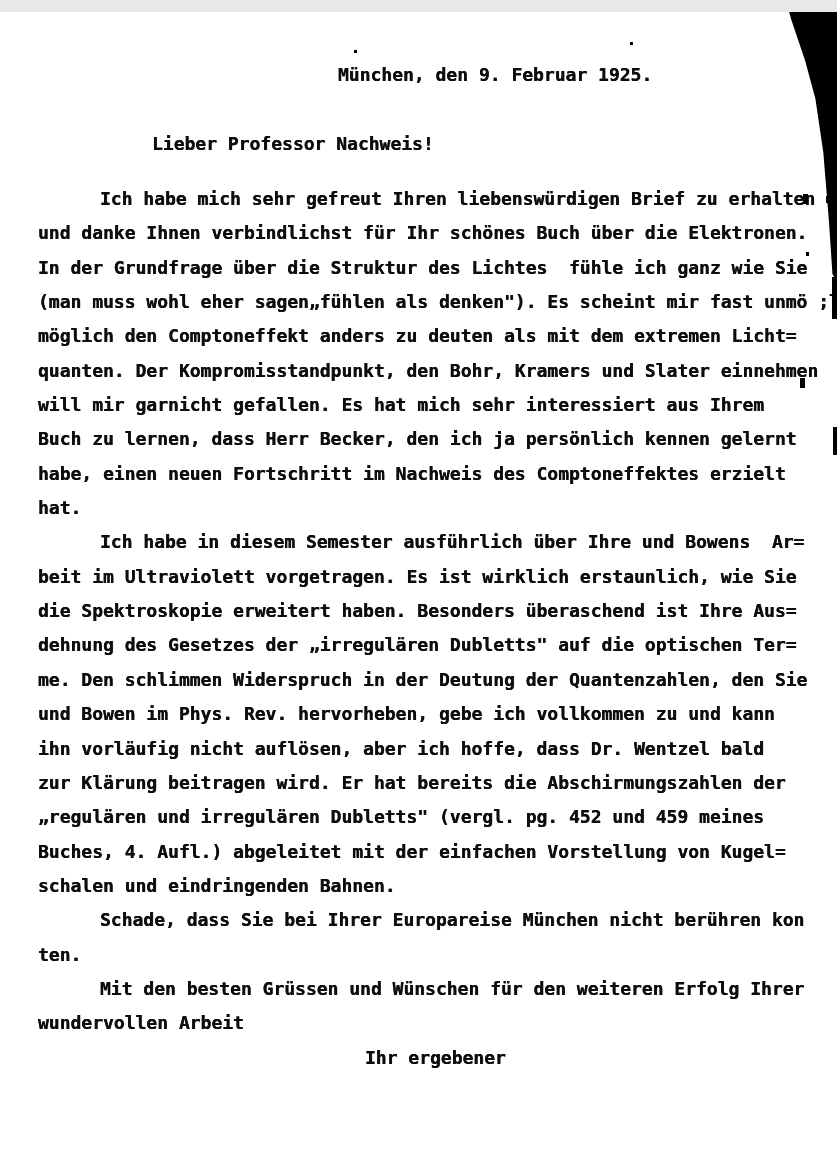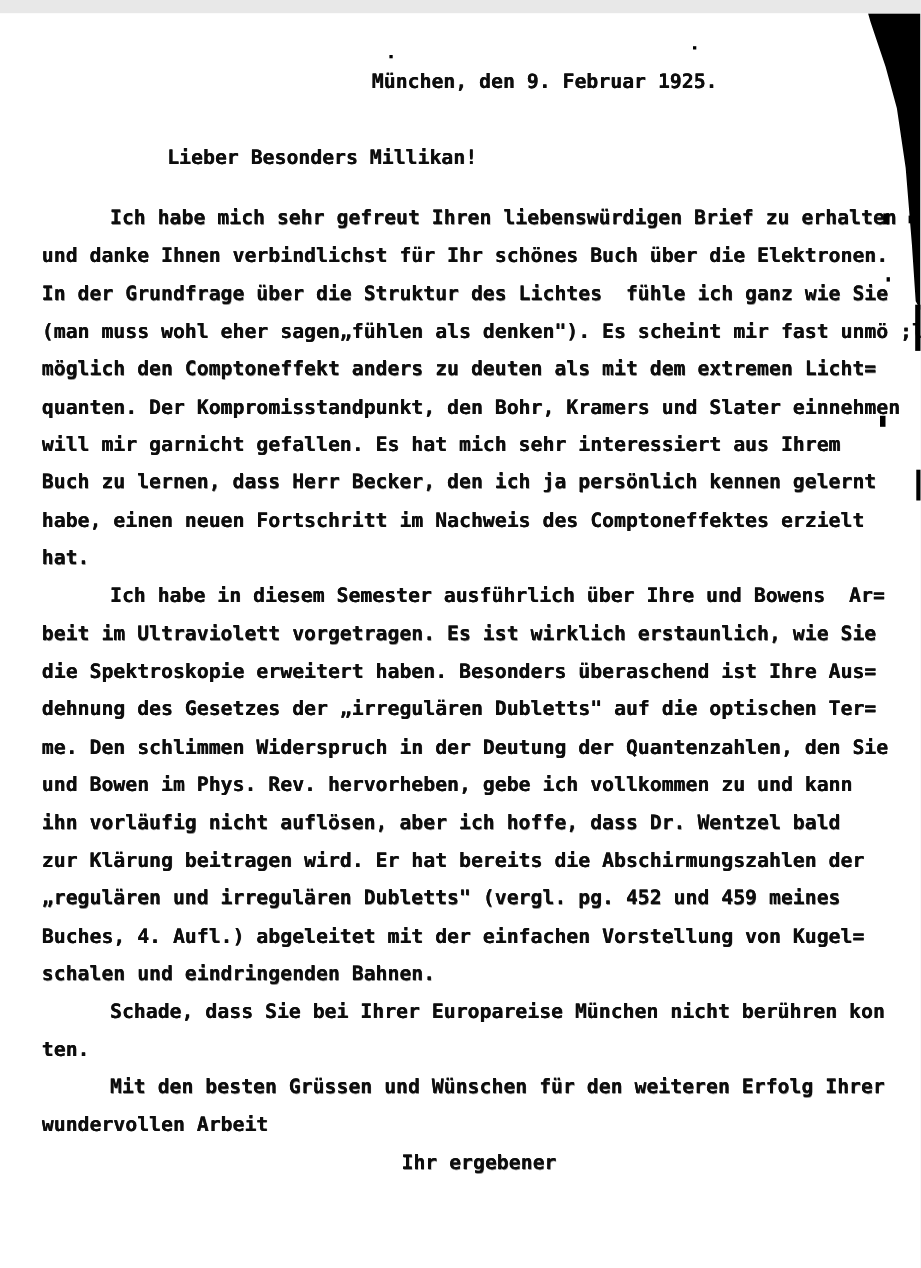--- a/index.html
+++ b/index.html
@@ -67,21 +67,21 @@
     background: #000;
   }
 </style>
 </head>
 <body>
 
 <div class="page">
 
   <div class="typed dateline">München, den 9. Februar 1925.</div>
 
-  <div class="typed salutation">Lieber Besonders Millikan!</div>
+  <div class="typed salutation">Lieber Professor Nachweis!</div>
 
   <div class="typed letter-body"><div class="line indent">Ich habe mich sehr gefreut Ihren liebenswürdigen Brief zu erhalten ,</div><div class="line">und danke Ihnen verbindlichst für Ihr schönes Buch über die Elektronen.</div><div class="line">In der Grundfrage über die Struktur des Lichtes  fühle ich ganz wie Sie</div><div class="line">(man muss wohl eher sagen„fühlen als denken"). Es scheint mir fast unmö ;l</div><div class="line">möglich den Comptoneffekt anders zu deuten als mit dem extremen Licht=</div><div class="line">quanten. Der Kompromisstandpunkt, den Bohr, Kramers und Slater einnehmen</div><div class="line">will mir garnicht gefallen. Es hat mich sehr interessiert aus Ihrem</div><div class="line">Buch zu lernen, dass Herr Becker, den ich ja persönlich kennen gelernt</div><div class="line">habe, einen neuen Fortschritt im Nachweis des Comptoneffektes erzielt</div><div class="line">hat.</div><div class="line indent">Ich habe in diesem Semester ausführlich über Ihre und Bowens  Ar=</div><div class="line">beit im Ultraviolett vorgetragen. Es ist wirklich erstaunlich, wie Sie</div><div class="line">die Spektroskopie erweitert haben. Besonders überaschend ist Ihre Aus=</div><div class="line">dehnung des Gesetzes der „irregulären Dubletts" auf die optischen Ter=</div><div class="line">me. Den schlimmen Widerspruch in der Deutung der Quantenzahlen, den Sie</div><div class="line">und Bowen im Phys. Rev. hervorheben, gebe ich vollkommen zu und kann</div><div class="line">ihn vorläufig nicht auflösen, aber ich hoffe, dass Dr. Wentzel bald</div><div class="line">zur Klärung beitragen wird. Er hat bereits die Abschirmungszahlen der</div><div class="line">„regulären und irregulären Dubletts" (vergl. pg. 452 und 459 meines</div><div class="line">Buches, 4. Aufl.) abgeleitet mit der einfachen Vorstellung von Kugel=</div><div class="line">schalen und eindringenden Bahnen.</div><div class="line indent">Schade, dass Sie bei Ihrer Europareise München nicht berühren kon</div><div class="line">ten.</div><div class="line indent">Mit den besten Grüssen und Wünschen für den weiteren Erfolg Ihrer</div><div class="line">wundervollen Arbeit</div><div class="line closing">Ihr ergebener</div></div>
 
   <div class="corner-blot"></div>
   <div class="speck" style="left:803px; top:182px; width:5px; height:10px;"></div>
   <div class="speck" style="left:826px; top:184px; width:6px; height:7px;"></div>
   <div class="speck" style="left:806px; top:240px; width:3px; height:4px;"></div>
   <div class="speck" style="left:832px; top:265px; width:5px; height:42px;"></div>
   <div class="speck" style="left:800px; top:366px; width:5px; height:10px;"></div>
   <div class="speck" style="left:833px; top:415px; width:4px; height:28px;"></div>

